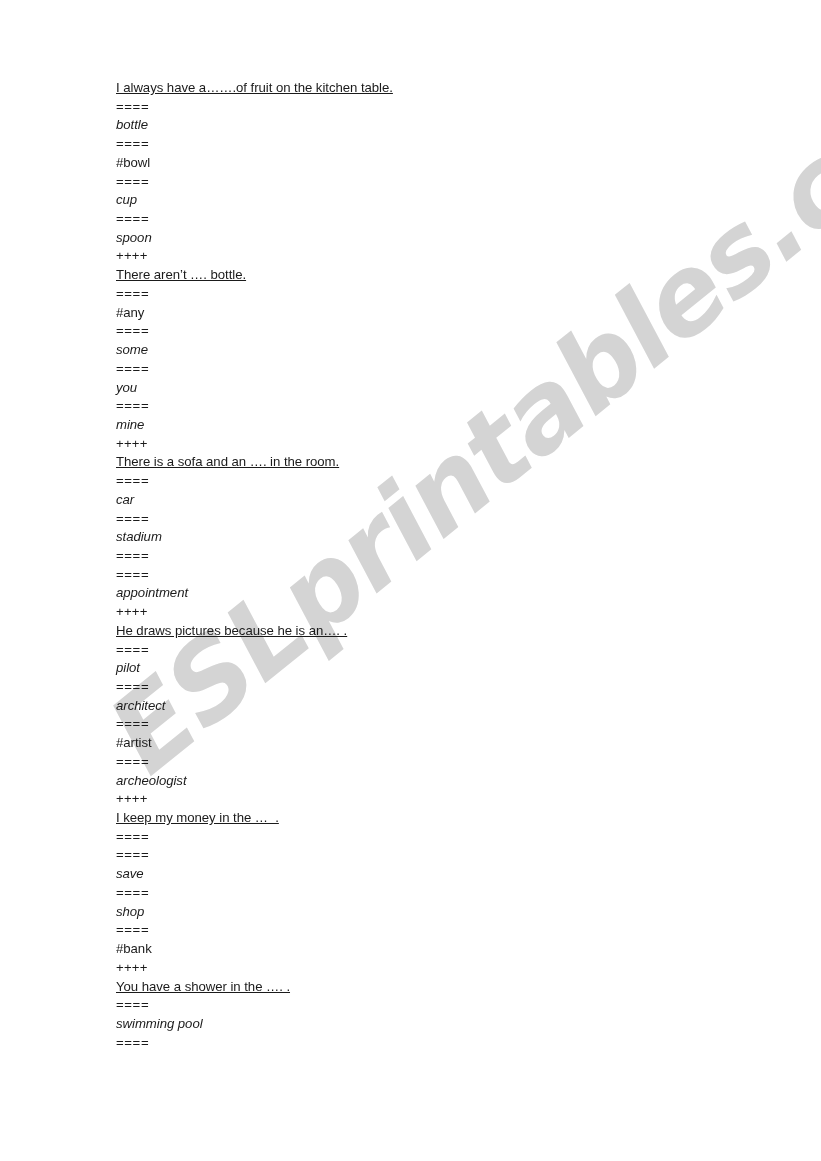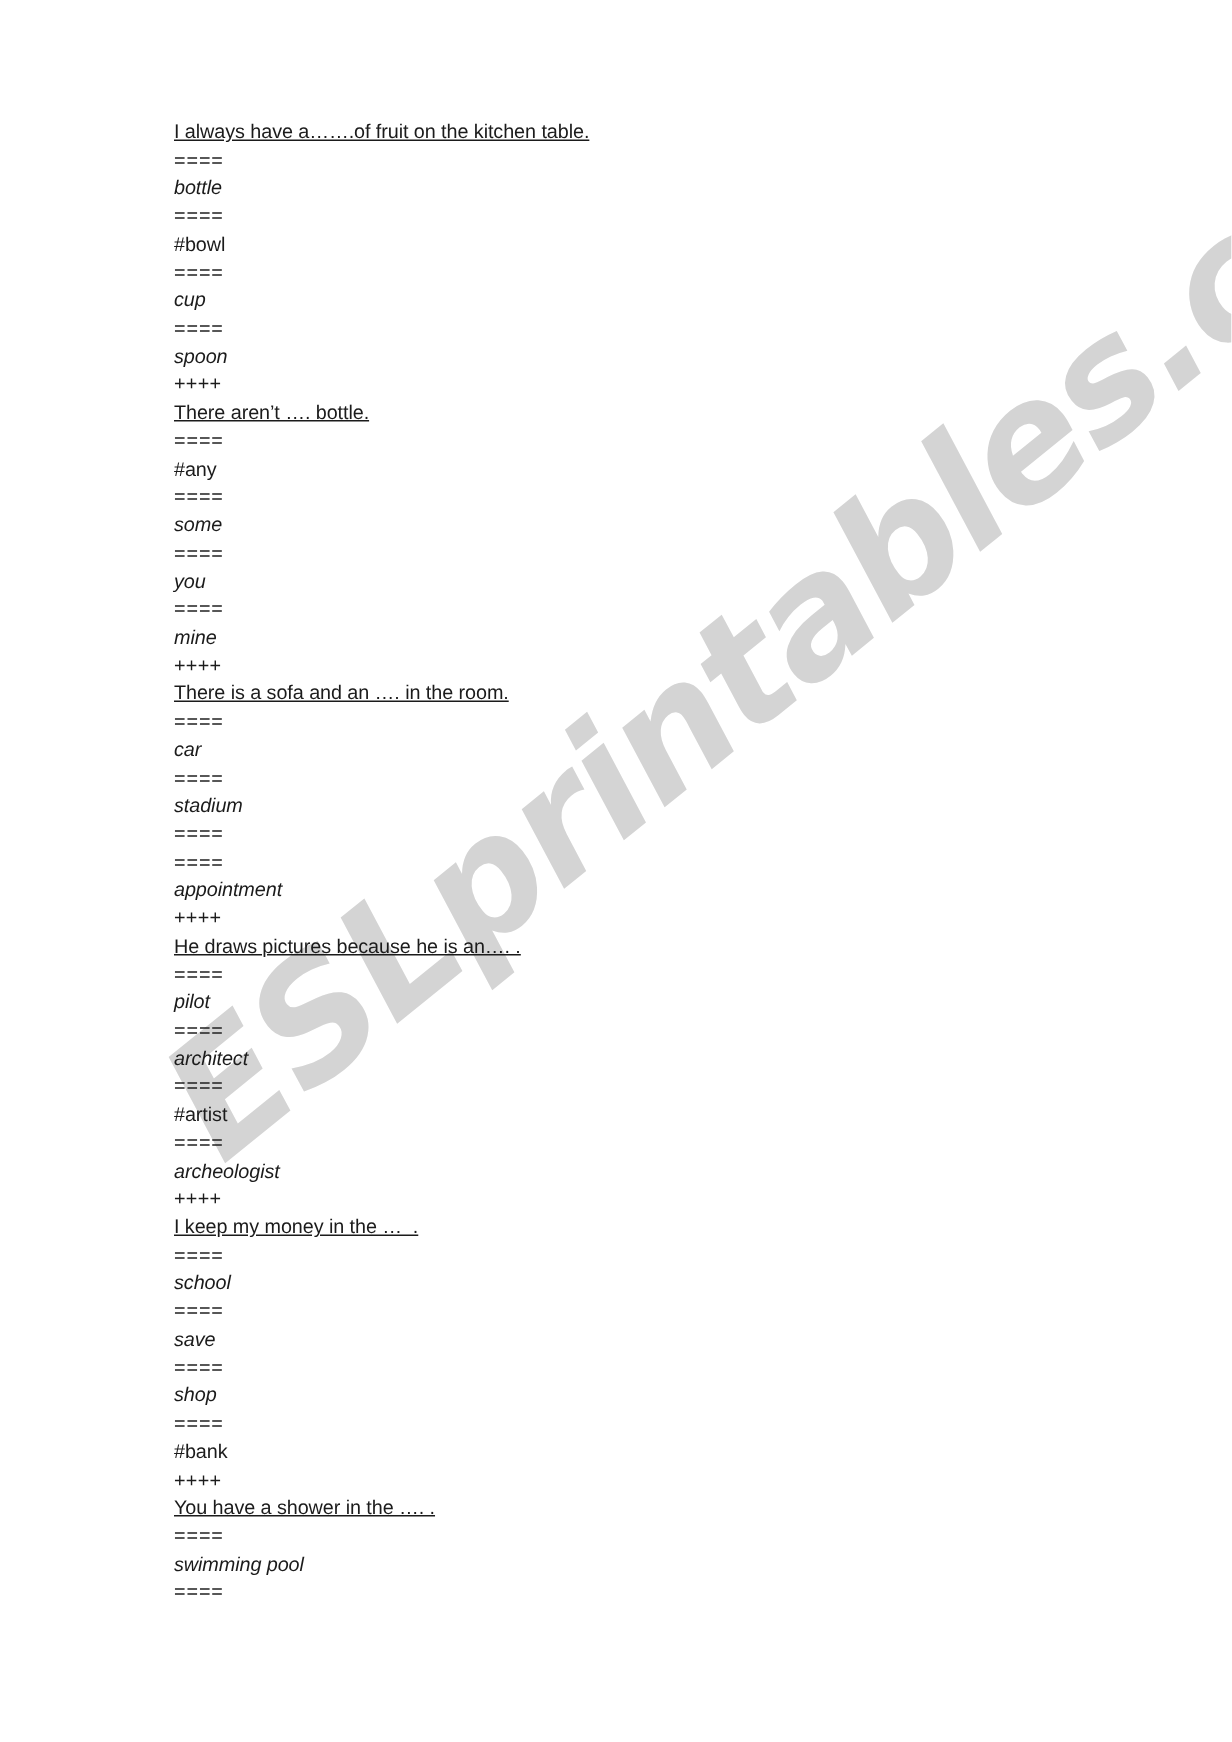--- a/index.html
+++ b/index.html
@@ -107,21 +107,20 @@
       <div class="line opt">pilot</div>
       <div class="line sep-eq">====</div>
       <div class="line opt">architect</div>
       <div class="line sep-eq">====</div>
       <div class="line correct">#artist</div>
       <div class="line sep-eq">====</div>
       <div class="line opt">archeologist</div>
       <div class="line sep-pl">++++</div>
       <div class="line q">I keep my money in the …  .</div>
       <div class="line sep-eq">====</div>
-      <div class="line opt">school</div>
       <div class="line sep-eq">====</div>
       <div class="line opt">save</div>
       <div class="line sep-eq">====</div>
       <div class="line opt">shop</div>
       <div class="line sep-eq">====</div>
       <div class="line correct">#bank</div>
       <div class="line sep-pl">++++</div>
       <div class="line q">You have a shower in the …. .</div>
       <div class="line sep-eq">====</div>
       <div class="line opt">swimming pool</div>

